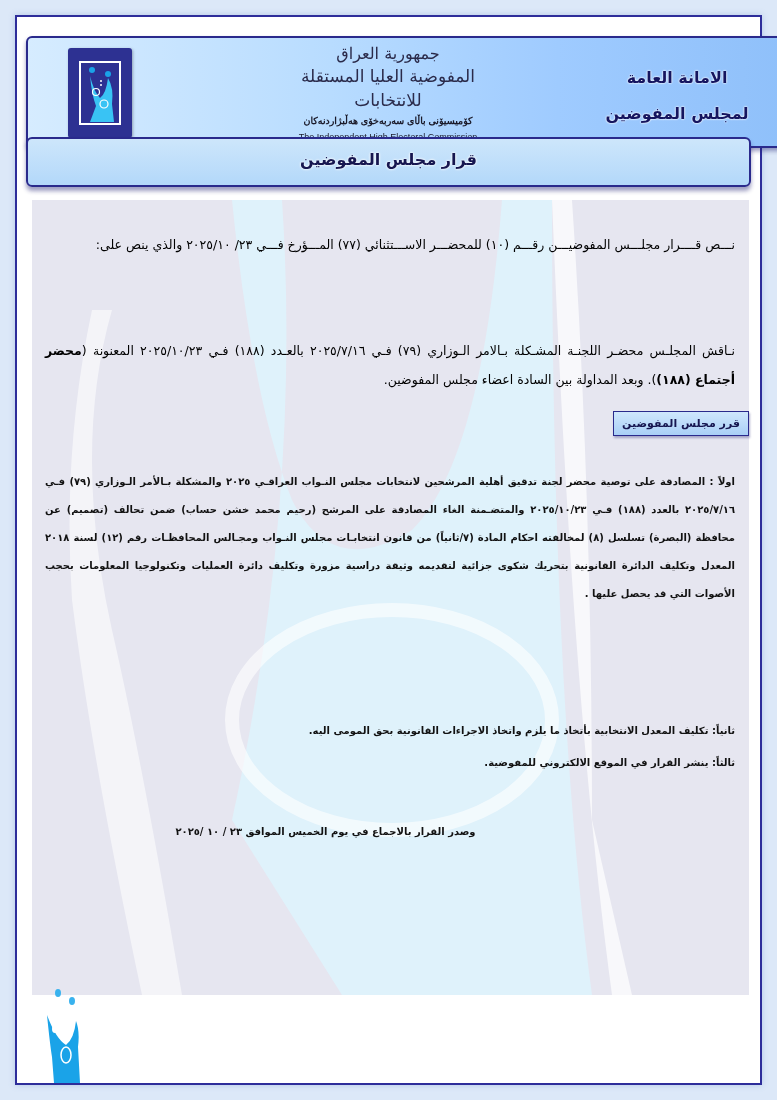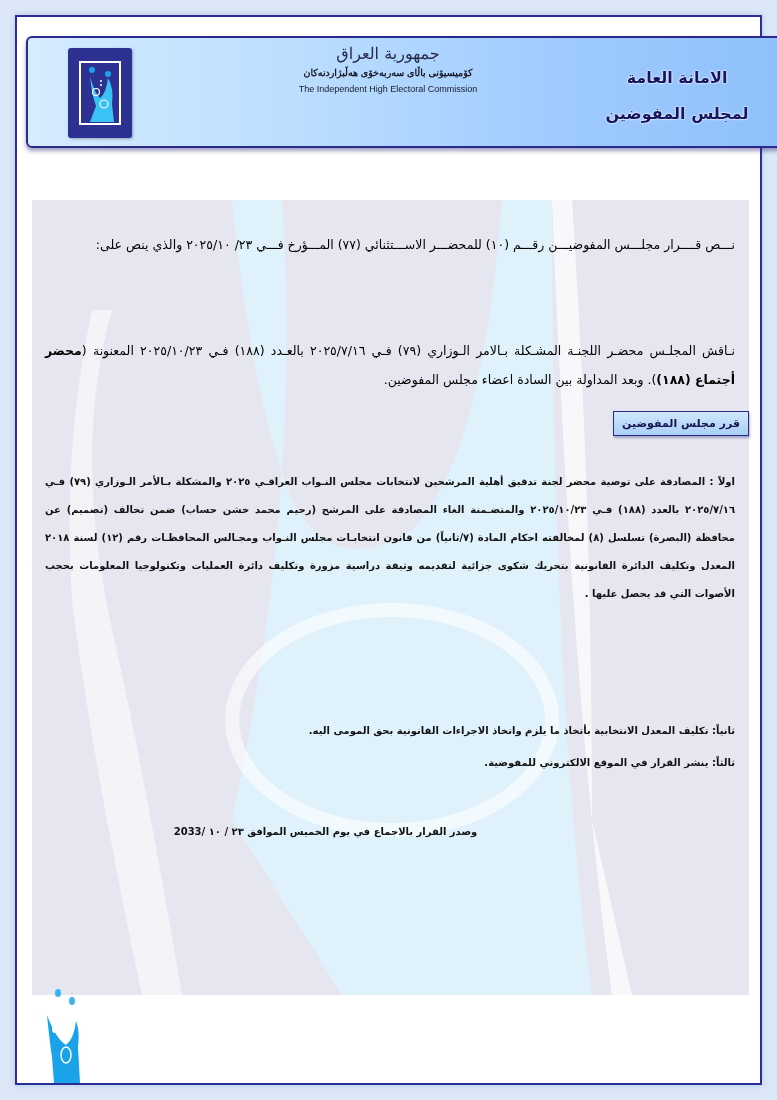--- a/index.html
+++ b/index.html
@@ -100,30 +100,34 @@
         <path d="M22 28 Q24 48 28 58 L22 74 L46 74 L44 56 Q46 40 40 30 Q38 46 32 50 Q26 44 22 28 Z" fill="#39c3f4"></path>
         <circle cx="28" cy="44" r="3.5" fill="none" stroke="#ffffff" stroke-width="1.2"></circle>
         <circle cx="36" cy="56" r="4" fill="none" stroke="#ffffff" stroke-width="1.2"></circle>
         <circle cx="33" cy="33" r="1" fill="#ffffff"></circle>
         <circle cx="33" cy="37" r="1" fill="#ffffff"></circle>
       </svg>
     </div>
 
     <div class="org-block">
       <div class="org-line1">جمهورية العراق</div>
+      <div class="org-line2">المفوضية العليا المستقلة للانتخابات</div>
       <div class="org-line3">كۆمیسیۆنی باڵای سەربەخۆی هەڵبژاردنەکان</div>
       <div class="org-line4">The Independent High Electoral Commission</div>
     </div>
 
     <div class="secretariat">
       <div>الامانة العامة</div>
       <div>لمجلس المفوضين</div>
     </div>
   </div>
 
+  <div class="title-band">
+    <span class="title-text">قرار مجلس المفوضين</span>
+  </div>
 
   <div class="content">
     <div class="content-inner">
 
       <svg class="watermark" viewBox="0 0 717 795" preserveAspectRatio="none">
         <path d="M140 0 L250 0 Q270 300 200 620 L310 795 L560 795 Q520 500 520 0 L470 0 Q450 260 380 330 Q300 380 260 300 Q220 200 200 0 Z" fill="#dff2fb"></path>
         <path d="M80 110 Q40 250 80 430 Q110 560 150 795 L110 795 Q60 560 40 400 Q30 250 60 110 Z" fill="#ffffff" opacity="0.55"></path>
         <path d="M540 0 Q560 300 560 620 L600 795 L580 795 Q540 500 520 0 Z" fill="#ffffff" opacity="0.7"></path>
         <ellipse cx="360" cy="520" rx="160" ry="110" fill="none" stroke="#ffffff" stroke-width="14" opacity="0.6"></ellipse>
       </svg>
@@ -133,21 +137,21 @@
       <div class="para" style="top: 136px;">نـاقش المجلـس محضـر اللجنـة المشـكلة بـالامر الـوزاري (٧٩) فـي ٢٠٢٥/٧/١٦ بالعـدد (١٨٨) فـي ٢٠٢٥/١٠/٢٣ المعنونة (<strong>محضر أجتماع (١٨٨)</strong>). وبعد المداولة بين السادة اعضاء مجلس المفوضين.</div>
 
       <div class="decision-label">قرر مجلس المفوضين</div>
 
       <div class="para bold" style="top: 268px;">اولاً : المصادقة على توصية محضر لجنة تدقيق أهلية المرشحين لانتخابات مجلس النـواب العراقـي ٢٠٢٥ والمشكلة بـالأمر الـوزاري (٧٩) فـي ٢٠٢٥/٧/١٦ بالعدد (١٨٨) فـي ٢٠٢٥/١٠/٢٣ والمتضـمنة الغاء المصادقة على المرشح (رحيم محمد خشن حساب) ضمن تحالف (تصميم) عن محافظة (البصرة) تسلسل (٨) لمخالفته احكام المادة (٧/ثانياً) من قانون انتخابـات مجلس النـواب ومجـالس المحافظـات رقم (١٢) لسنة ٢٠١٨ المعدل وتكليف الدائرة القانونية بتحريك شكوى جزائية لتقديمه وثيقة دراسية مزورة وتكليف دائرة العمليات وتكنولوجيا المعلومات بحجب الأصوات التي قد يحصل عليها .</div>
 
       <div class="para bold" style="top: 517px;">ثانياً: تكليف المعدل الانتخابية بأتخاذ ما يلزم واتخاذ الاجراءات القانونية بحق المومى اليه.</div>
 
       <div class="para bold" style="top: 549px;">ثالثاً: ينشر القرار في الموقع الالكتروني للمفوضية.</div>
 
-      <div class="para bold" style="top: 618px; text-align: center; text-align-last: center; right: 0; width: 717px; padding-right: 130px;">وصدر القرار بالاجماع في يوم الخميس الموافق ٢٣ / ١٠ /2033</div>
+      <div class="para bold" style="top: 618px; text-align: center; text-align-last: center; right: 0; width: 717px; padding-right: 130px;">وصدر القرار بالاجماع في يوم الخميس الموافق ٢٣ / ١٠ /٢٠٢٥</div>
     </div>
   </div>
 
   <svg class="footer-logo" viewBox="0 0 40 96">
     <ellipse cx="14" cy="6" rx="3" ry="4" fill="#39b2ee"></ellipse>
     <ellipse cx="42" cy="14" rx="3" ry="4" fill="#39b2ee" transform="translate(-14,0)"></ellipse>
     <path d="M3 28 Q6 58 8 70 L10 96 L36 96 L34 60 Q36 44 32 34 Q30 52 22 58 Q12 52 3 28 Z" fill="#1aa3e8"></path>
     <ellipse cx="11" cy="42" rx="3" ry="4" fill="#ffffff"></ellipse>
     <ellipse cx="22" cy="68" rx="5" ry="8" fill="none" stroke="#ffffff" stroke-width="1.5"></ellipse>
   </svg>

